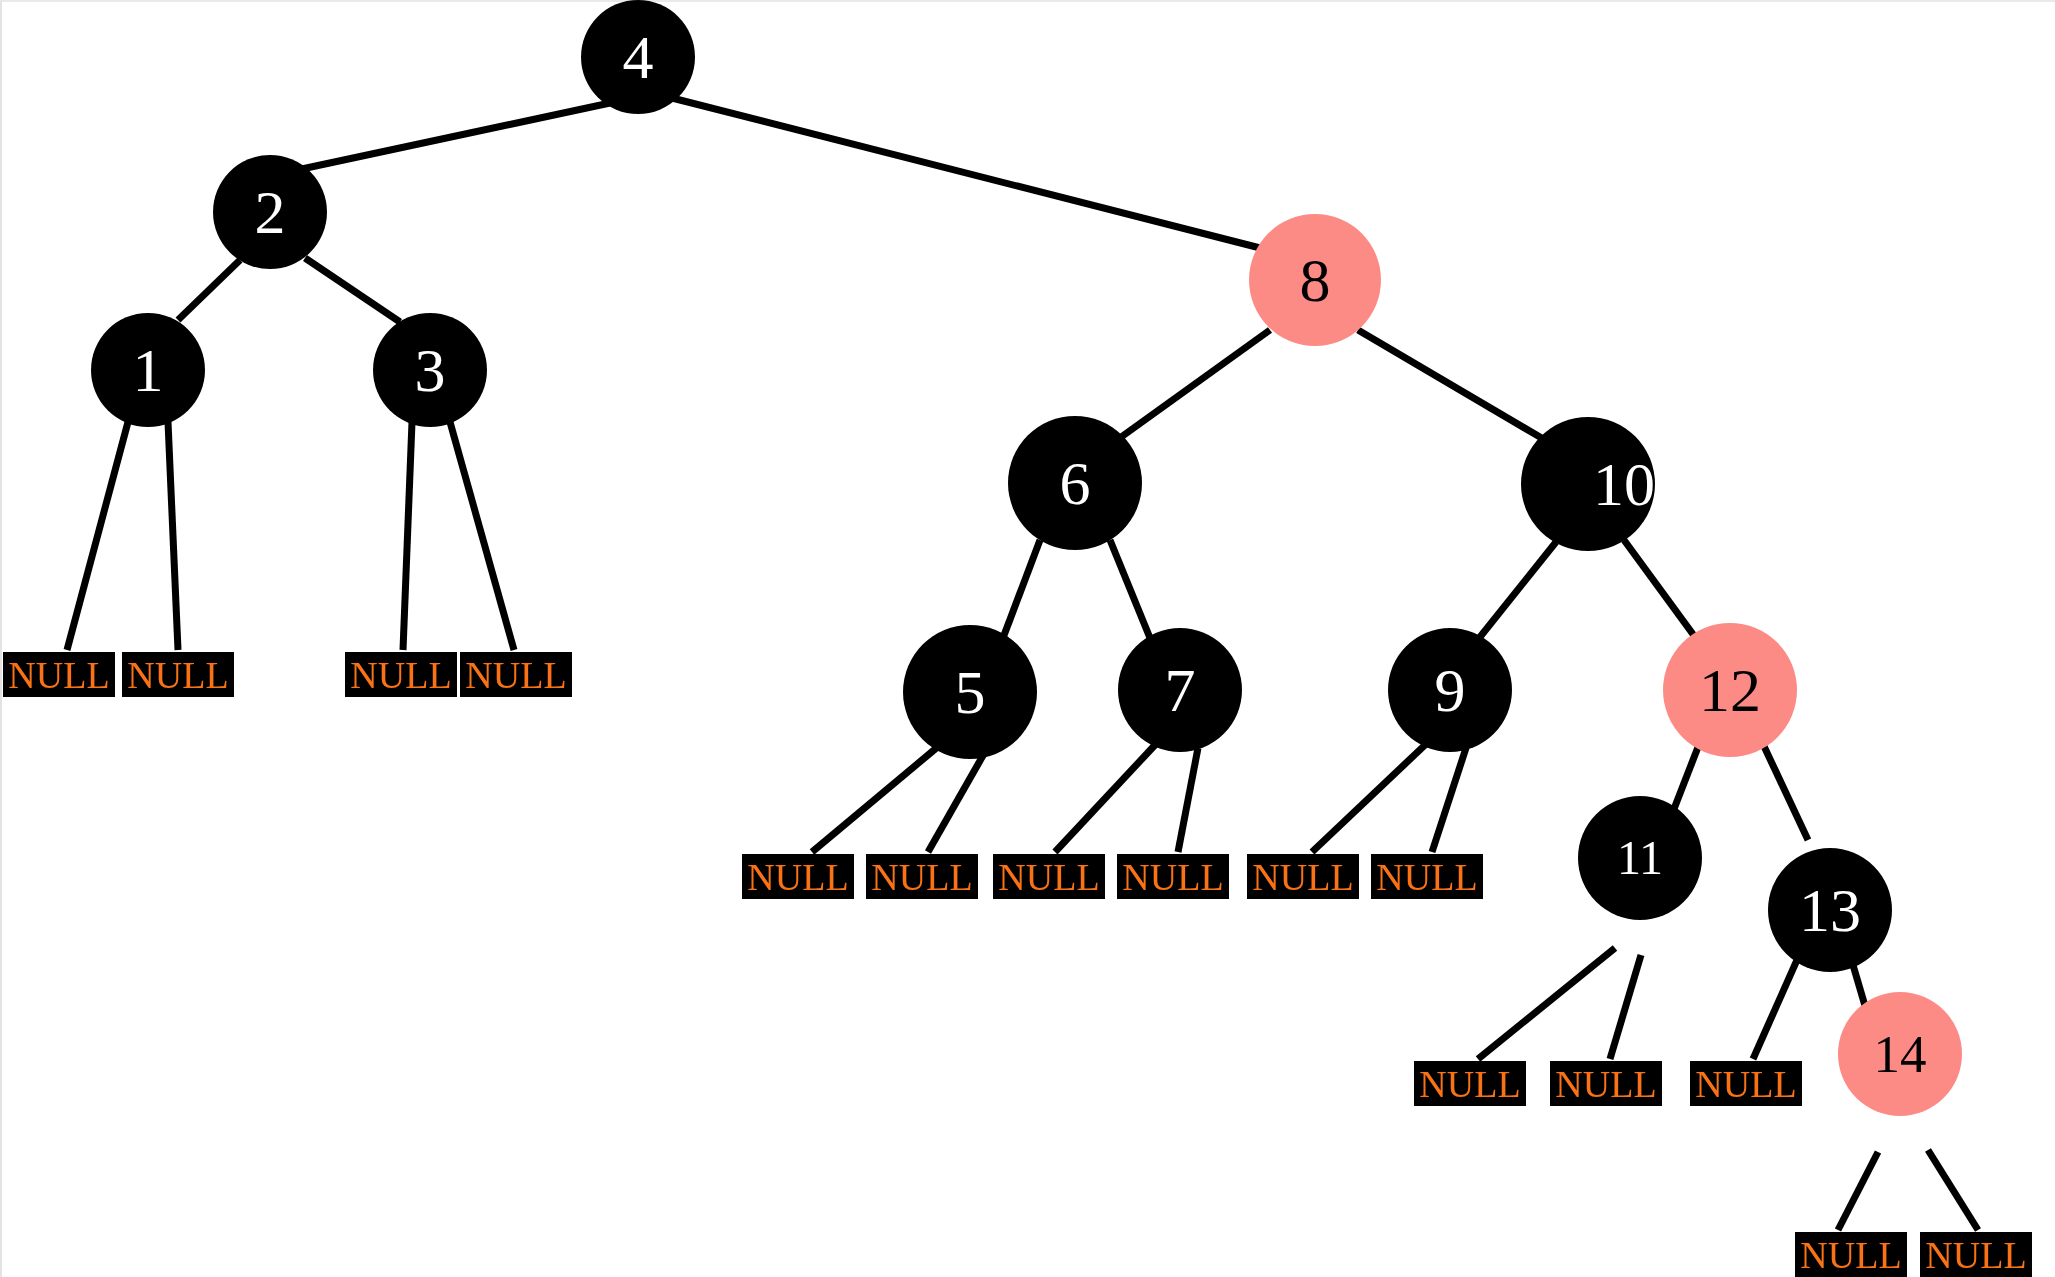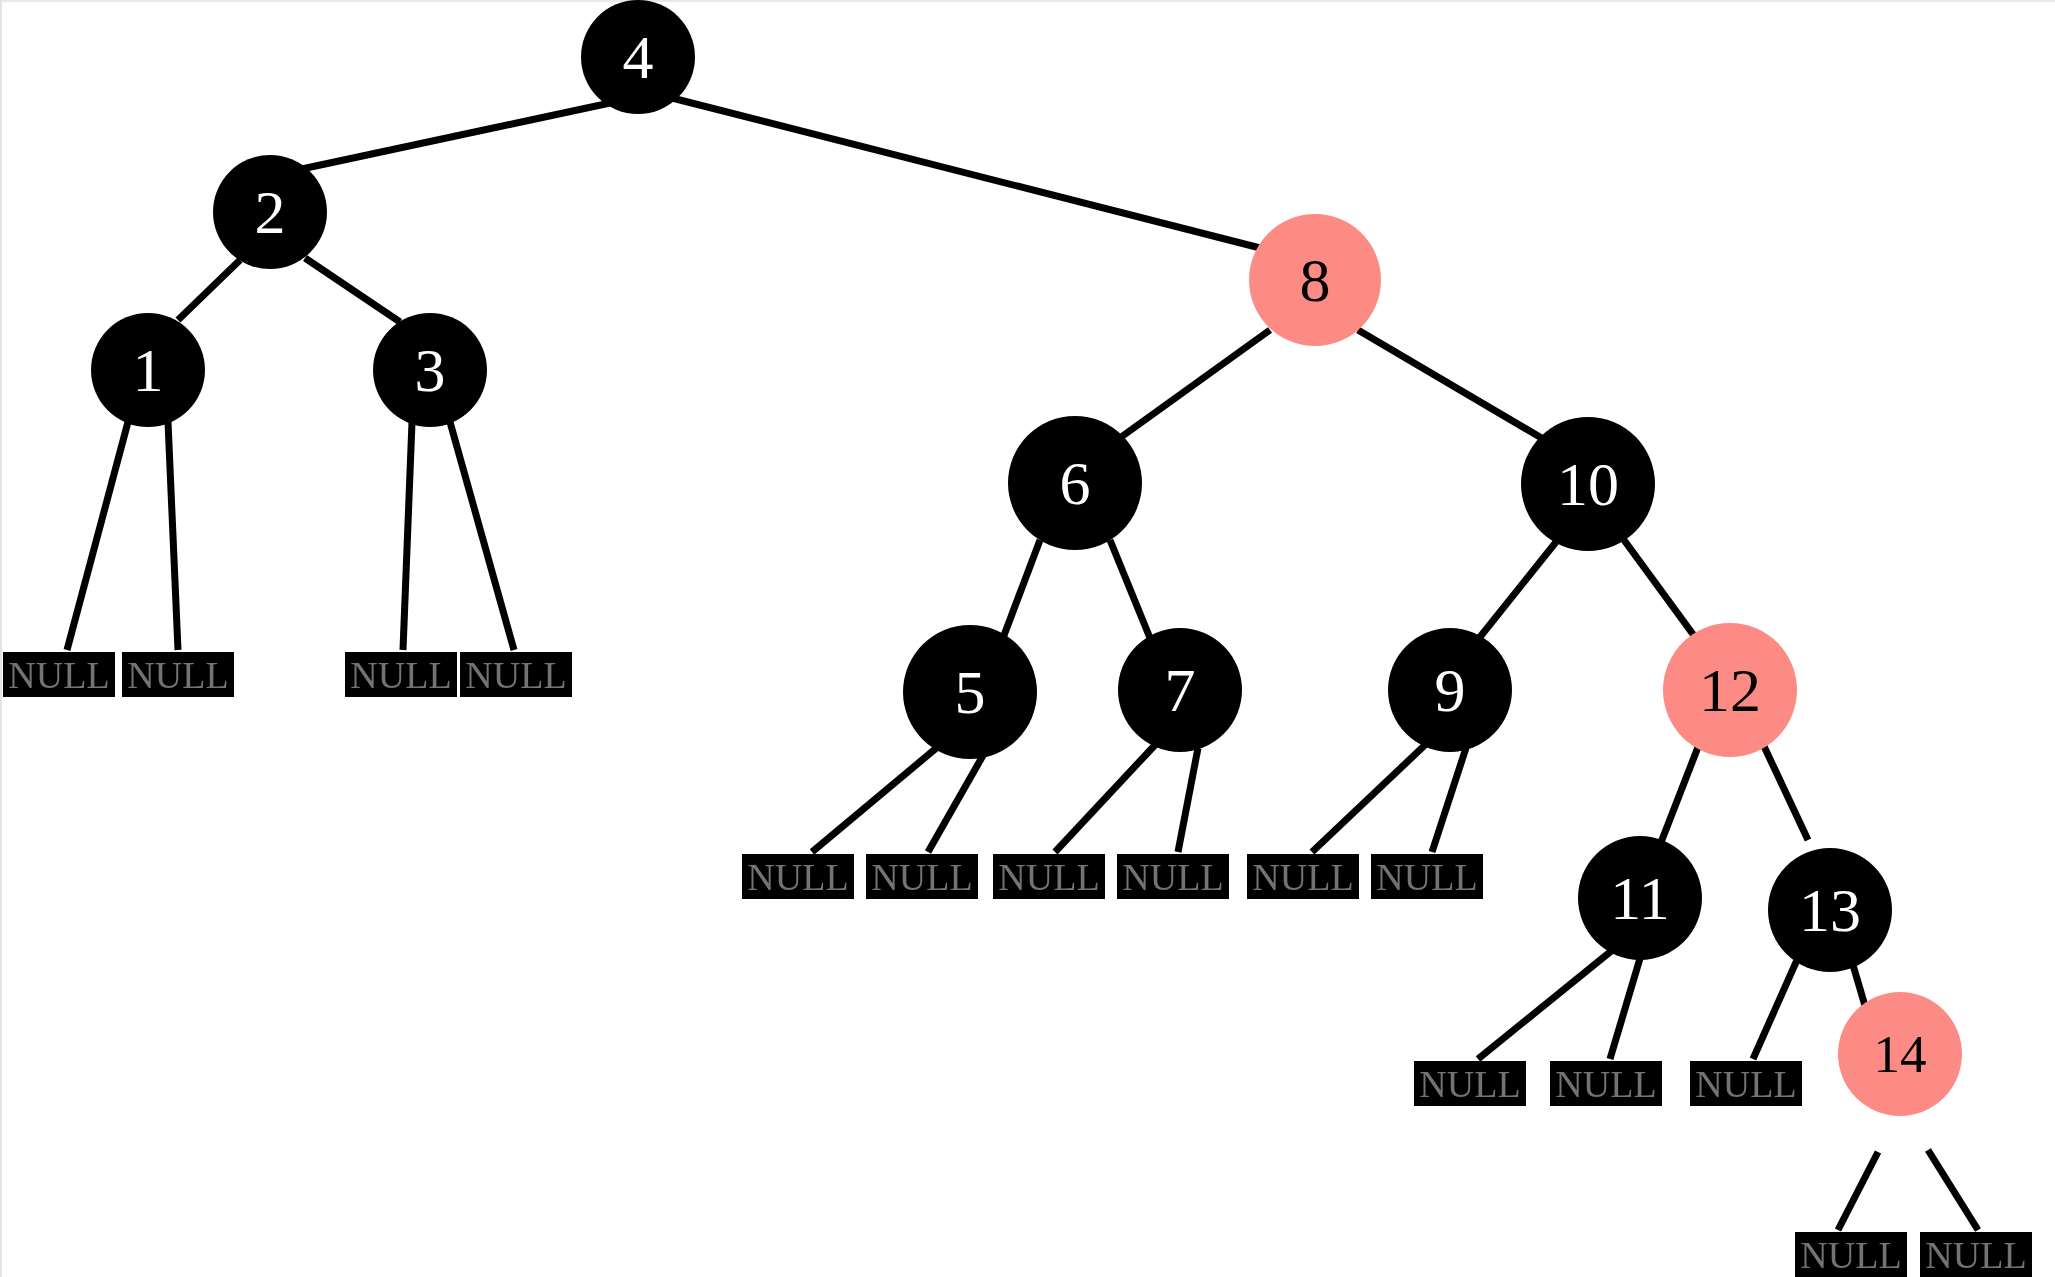--- a/index.html
+++ b/index.html
@@ -36,21 +36,21 @@
     background: #000000;
     color: #ffffff;
   }
   .tree-node.red-node {
     background: #fc8b86;
     color: #000000;
   }
   .null-node {
     position: absolute;
     background: #000000;
-    color: #737373;
+    color: #f97316;
     display: flex;
     align-items: center;
     justify-content: center;
     box-sizing: border-box;
     letter-spacing: 0px;
     line-height: 1;
     user-select: none;
   }
   .left-border {
     position: absolute;
@@ -120,36 +120,36 @@
       </div>
       <div class="tree-node black-node" style="left: 91px; top: 313px; width: 114px; height: 114px; font-size: 62px;">
         <span>1</span>
       </div>
       <div class="tree-node black-node" style="left: 373px; top: 313px; width: 114px; height: 114px; font-size: 62px;">
         <span>3</span>
       </div>
       <div class="tree-node black-node" style="left: 1008px; top: 416px; width: 134px; height: 134px; font-size: 62px;">
         <span>6</span>
       </div>
-      <div class="tree-node black-node" style="left: 1521px; top: 417px; width: 134px; height: 134px; font-size: 62px;">
+      <div class="tree-node black-node" style="left: 1521px; top: 417px; width: 134px; height: 134px; font-size: 62px; justify-content: flex-end;">
         <span>10</span>
       </div>
       <div class="tree-node black-node" style="left: 903px; top: 625px; width: 134px; height: 134px; font-size: 62px;">
         <span>5</span>
       </div>
       <div class="tree-node black-node" style="left: 1118px; top: 628px; width: 124px; height: 124px; font-size: 62px;">
         <span>7</span>
       </div>
       <div class="tree-node black-node" style="left: 1388px; top: 628px; width: 124px; height: 124px; font-size: 62px;">
         <span>9</span>
       </div>
       <div class="tree-node red-node" style="left: 1663px; top: 623px; width: 134px; height: 134px; font-size: 62px; font-family: Liberation Serif, serif;">
         <span>12</span>
       </div>
-      <div class="tree-node black-node" style="left: 1578px; top: 836px; width: 124px; height: 124px; font-size: 62px;">
+      <div class="tree-node black-node" style="left: 1578px; top: 796px; width: 124px; height: 124px; font-size: 48px;">
         <span>11</span>
       </div>
       <div class="tree-node black-node" style="left: 1768px; top: 848px; width: 124px; height: 124px; font-size: 62px;">
         <span>13</span>
       </div>
       <div class="tree-node red-node" style="left: 1838px; top: 992px; width: 124px; height: 124px; font-size: 53px;">
         <span>14</span>
       </div>
       <div class="null-node" style="left: 3px; top: 652px; width: 112px; height: 45px; font-size: 38px;">
         <span>NULL</span>

